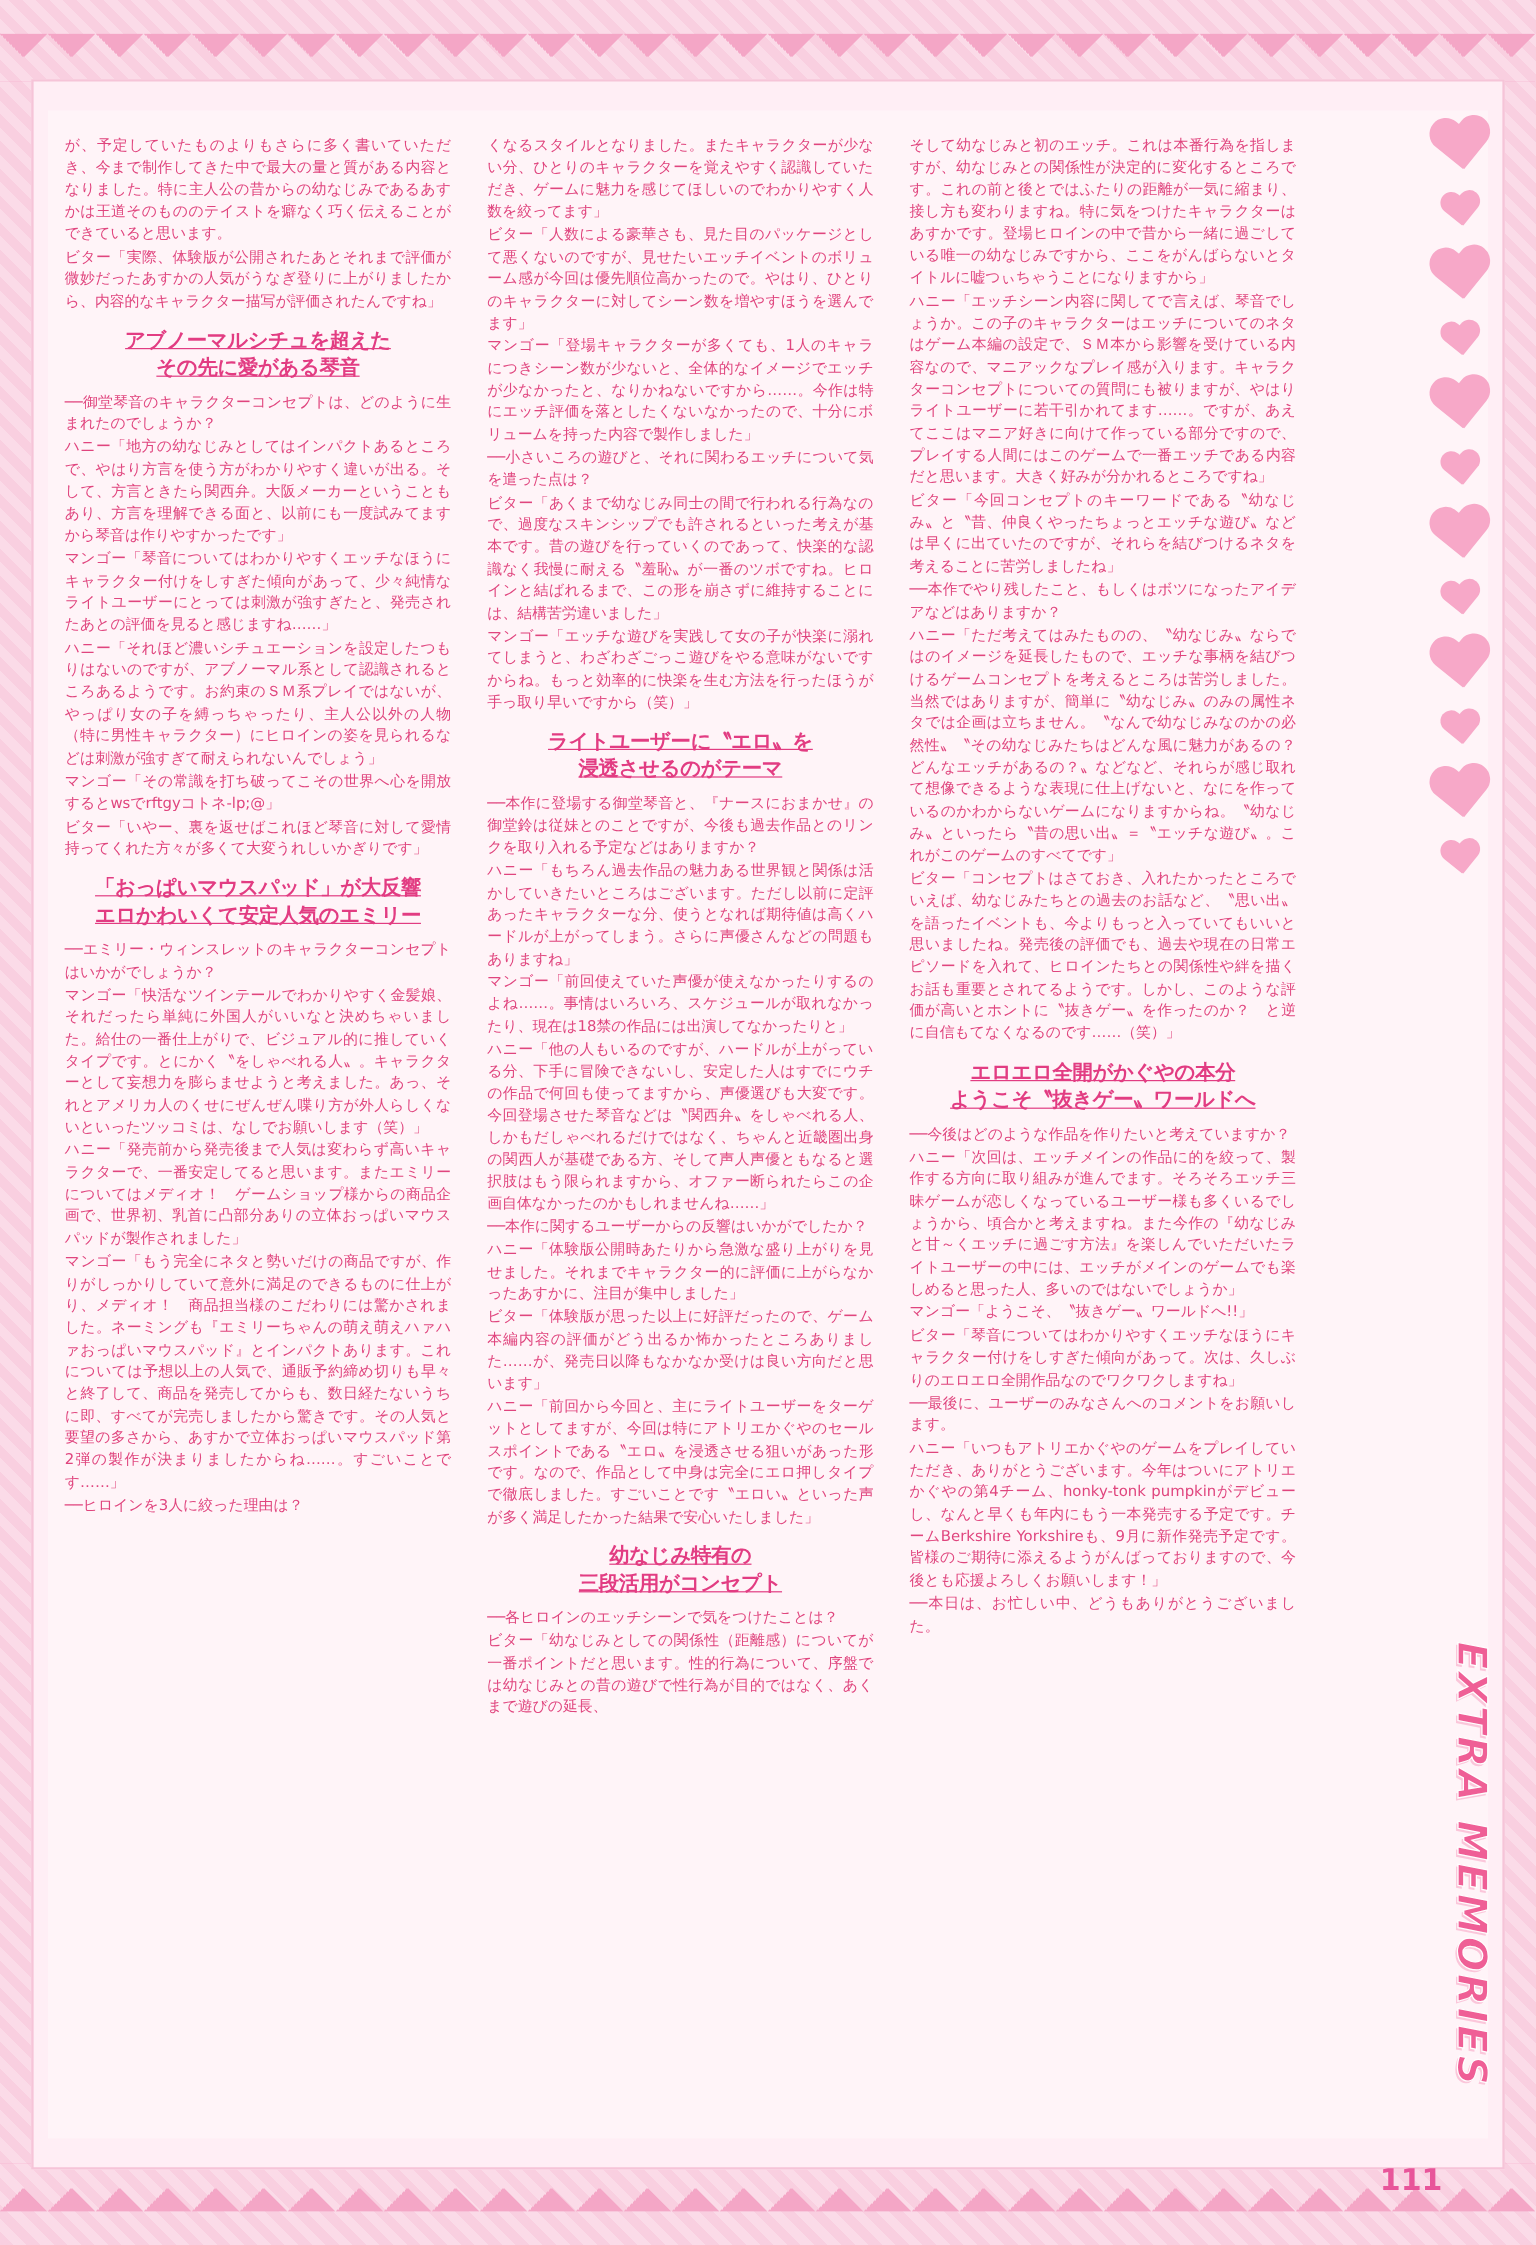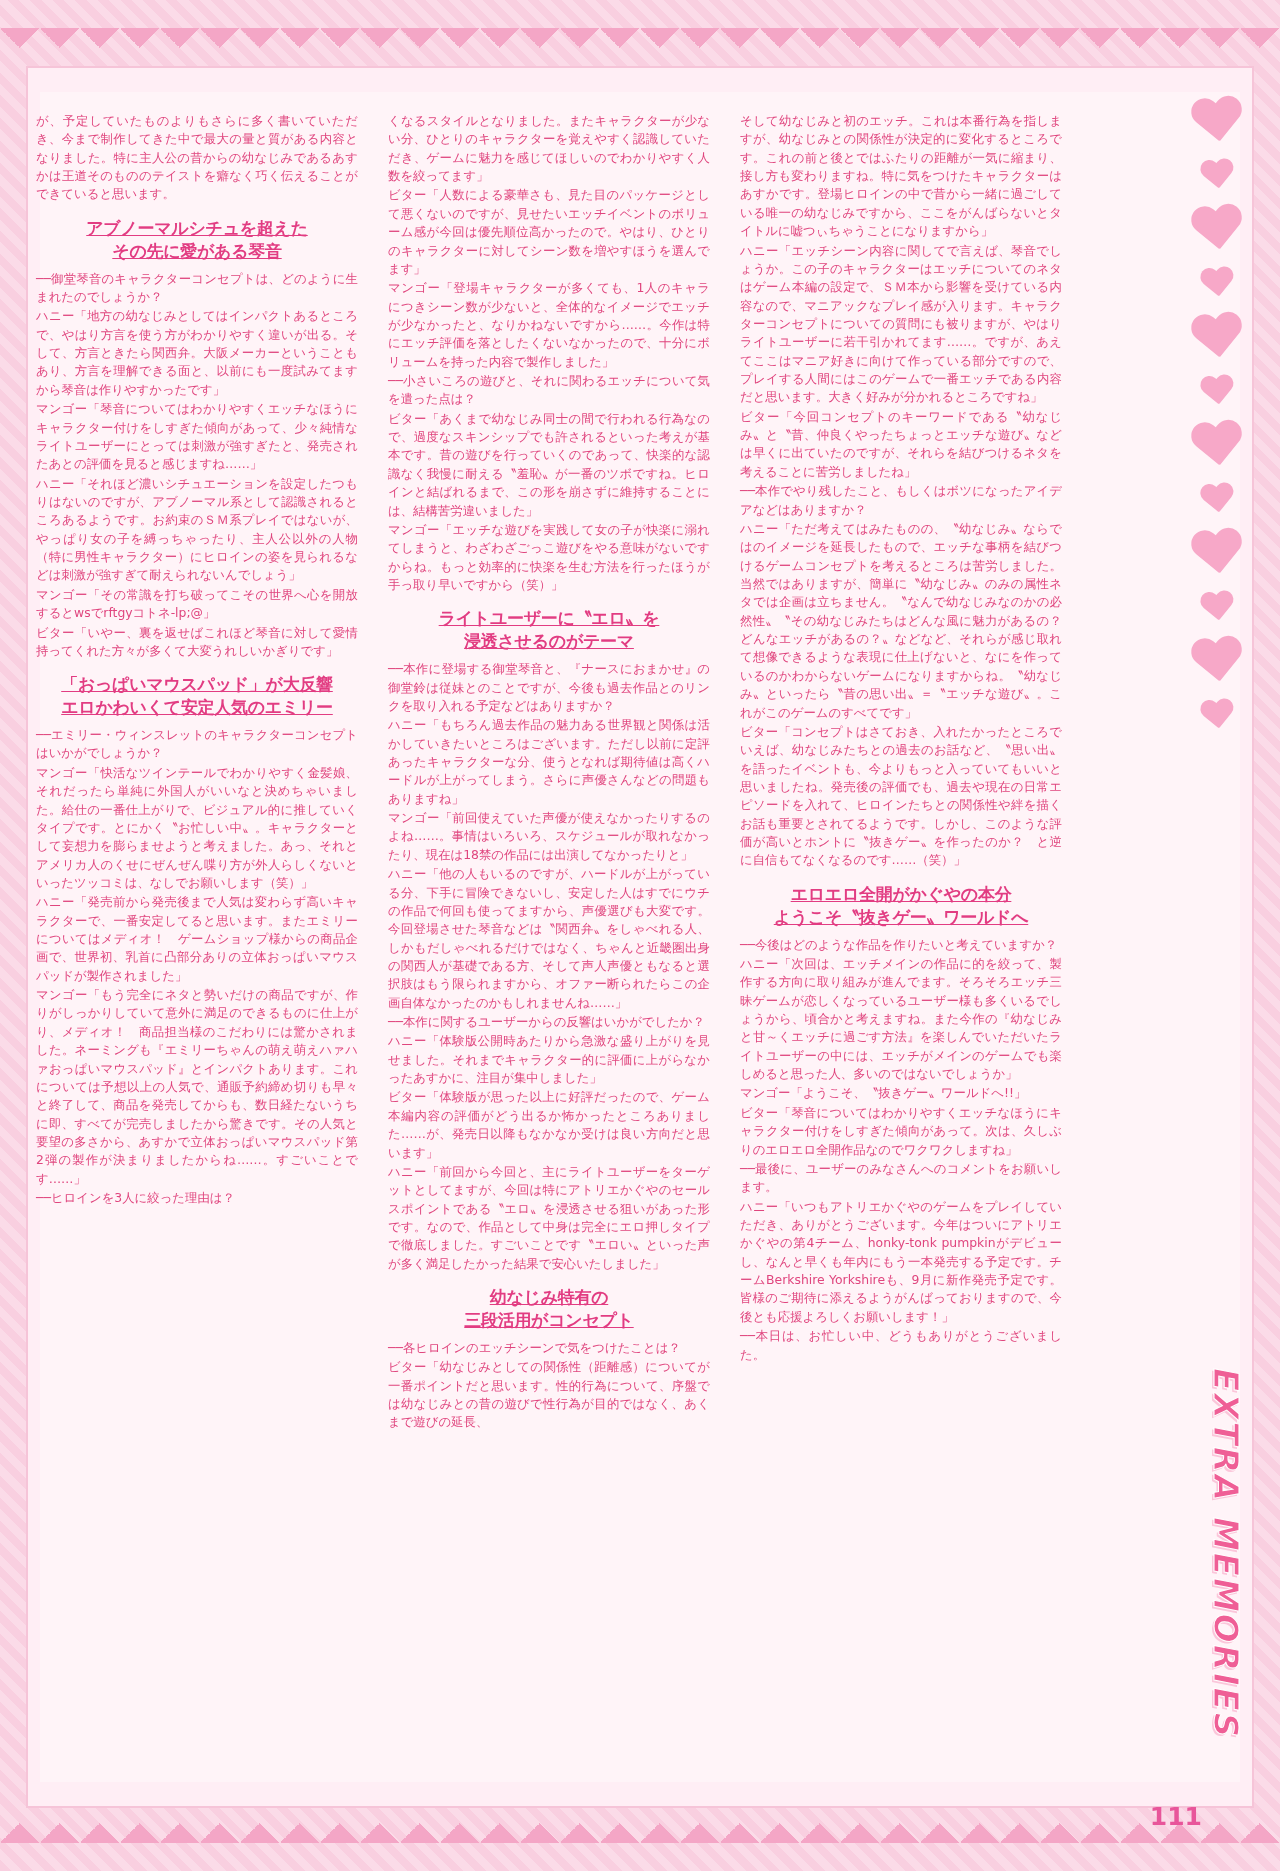--- a/index.html
+++ b/index.html
@@ -60,21 +60,21 @@
     writing-mode:vertical-rl;
     font-family:"DejaVu Sans", sans-serif;
     font-weight:bold;font-style:italic;
     font-size:34px;letter-spacing:2px;
     color:#ef5f96;
     -webkit-text-stroke:1px #fff;
     text-shadow:2px 2px 0 #fbc6da;
   }
   
   .columns{
-    position:absolute;left:36px;top:112px;width:1030px;height:1650px;
+    position:absolute;left:54px;top:112px;width:1030px;height:1650px;
     display:flex;gap:30px;
   }
   .col{width:322px;}
   p{
     margin:0 0 1px 0;
     font-size:12.4px;
     line-height:1.48;
     color:#e0457e;
     text-align:justify;
     font-family:"DejaVu Sans", sans-serif;
@@ -117,30 +117,31 @@
   <div class="heart sm"></div>
   <div class="heart"></div>
   <div class="heart sm"></div>
 </div>
 
 <div class="side-title">EXTRA MEMORIES</div>
 
 <div class="columns" id="columns">
     <div class="col">
       <p>が、予定していたものよりもさらに多く書いていただき、今まで制作してきた中で最大の量と質がある内容となりました。特に主人公の昔からの幼なじみであるあすかは王道そのもののテイストを癖なく巧く伝えることができていると思います。</p>
+      <p>ビター「実際、体験版が公開されたあとそれまで評価が微妙だったあすかの人気がうなぎ登りに上がりましたから、内容的なキャラクター描写が評価されたんですね」</p>
       <h2>アブノーマルシチュを超えた<br>その先に愛がある琴音</h2>
       <p>──御堂琴音のキャラクターコンセプトは、どのように生まれたのでしょうか？</p>
       <p>ハニー「地方の幼なじみとしてはインパクトあるところで、やはり方言を使う方がわかりやすく違いが出る。そして、方言ときたら関西弁。大阪メーカーということもあり、方言を理解できる面と、以前にも一度試みてますから琴音は作りやすかったです」</p>
       <p>マンゴー「琴音についてはわかりやすくエッチなほうにキャラクター付けをしすぎた傾向があって、少々純情なライトユーザーにとっては刺激が強すぎたと、発売されたあとの評価を見ると感じますね……」</p>
       <p>ハニー「それほど濃いシチュエーションを設定したつもりはないのですが、アブノーマル系として認識されるところあるようです。お約束のＳＭ系プレイではないが、やっぱり女の子を縛っちゃったり、主人公以外の人物（特に男性キャラクター）にヒロインの姿を見られるなどは刺激が強すぎて耐えられないんでしょう」</p>
       <p>マンゴー「その常識を打ち破ってこその世界へ心を開放するとwsでrftgyコトネ-lp;@」</p>
       <p>ビター「いやー、裏を返せばこれほど琴音に対して愛情持ってくれた方々が多くて大変うれしいかぎりです」</p>
       <h2>「おっぱいマウスパッド」が大反響<br>エロかわいくて安定人気のエミリー</h2>
       <p>──エミリー・ウィンスレットのキャラクターコンセプトはいかがでしょうか？</p>
-      <p>マンゴー「快活なツインテールでわかりやすく金髪娘、それだったら単純に外国人がいいなと決めちゃいました。給仕の一番仕上がりで、ビジュアル的に推していくタイプです。とにかく〝お忙しい中〟。キャラクターとして妄想力を膨らませようと考えました。あっ、それとアメリカ人のくせにぜんぜん喋り方が外人らしくないといったツッコミは、なしでお願いします（笑）」</p>
+      <p>マンゴー「快活なツインテールでわかりやすく金髪娘、それだったら単純に外国人がいいなと決めちゃいました。給仕の一番仕上がりで、ビジュアル的に推していくタイプです。とにかく〝をしゃべれる人〟。キャラクターとして妄想力を膨らませようと考えました。あっ、それとアメリカ人のくせにぜんぜん喋り方が外人らしくないといったツッコミは、なしでお願いします（笑）」</p>
       <p>ハニー「発売前から発売後まで人気は変わらず高いキャラクターで、一番安定してると思います。またエミリーについてはメディオ！　ゲームショップ様からの商品企画で、世界初、乳首に凸部分ありの立体おっぱいマウスパッドが製作されました」</p>
       <p>マンゴー「もう完全にネタと勢いだけの商品ですが、作りがしっかりしていて意外に満足のできるものに仕上がり、メディオ！　商品担当様のこだわりには驚かされました。ネーミングも『エミリーちゃんの萌え萌えハァハァおっぱいマウスパッド』とインパクトあります。これについては予想以上の人気で、通販予約締め切りも早々と終了して、商品を発売してからも、数日経たないうちに即、すべてが完売しましたから驚きです。その人気と要望の多さから、あすかで立体おっぱいマウスパッド第2弾の製作が決まりましたからね……。すごいことです……」</p>
       <p>──ヒロインを3人に絞った理由は？</p>
     </div>
     <div class="col">
       <p>くなるスタイルとなりました。またキャラクターが少ない分、ひとりのキャラクターを覚えやすく認識していただき、ゲームに魅力を感じてほしいのでわかりやすく人数を絞ってます」</p>
       <p>ビター「人数による豪華さも、見た目のパッケージとして悪くないのですが、見せたいエッチイベントのボリューム感が今回は優先順位高かったので。やはり、ひとりのキャラクターに対してシーン数を増やすほうを選んでます」</p>
       <p>マンゴー「登場キャラクターが多くても、1人のキャラにつきシーン数が少ないと、全体的なイメージでエッチが少なかったと、なりかねないですから……。今作は特にエッチ評価を落としたくないなかったので、十分にボリュームを持った内容で製作しました」</p>
       <p>──小さいころの遊びと、それに関わるエッチについて気を遣った点は？</p>
       <p>ビター「あくまで幼なじみ同士の間で行われる行為なので、過度なスキンシップでも許されるといった考えが基本です。昔の遊びを行っていくのであって、快楽的な認識なく我慢に耐える〝羞恥〟が一番のツボですね。ヒロインと結ばれるまで、この形を崩さずに維持することには、結構苦労違いました」</p>

